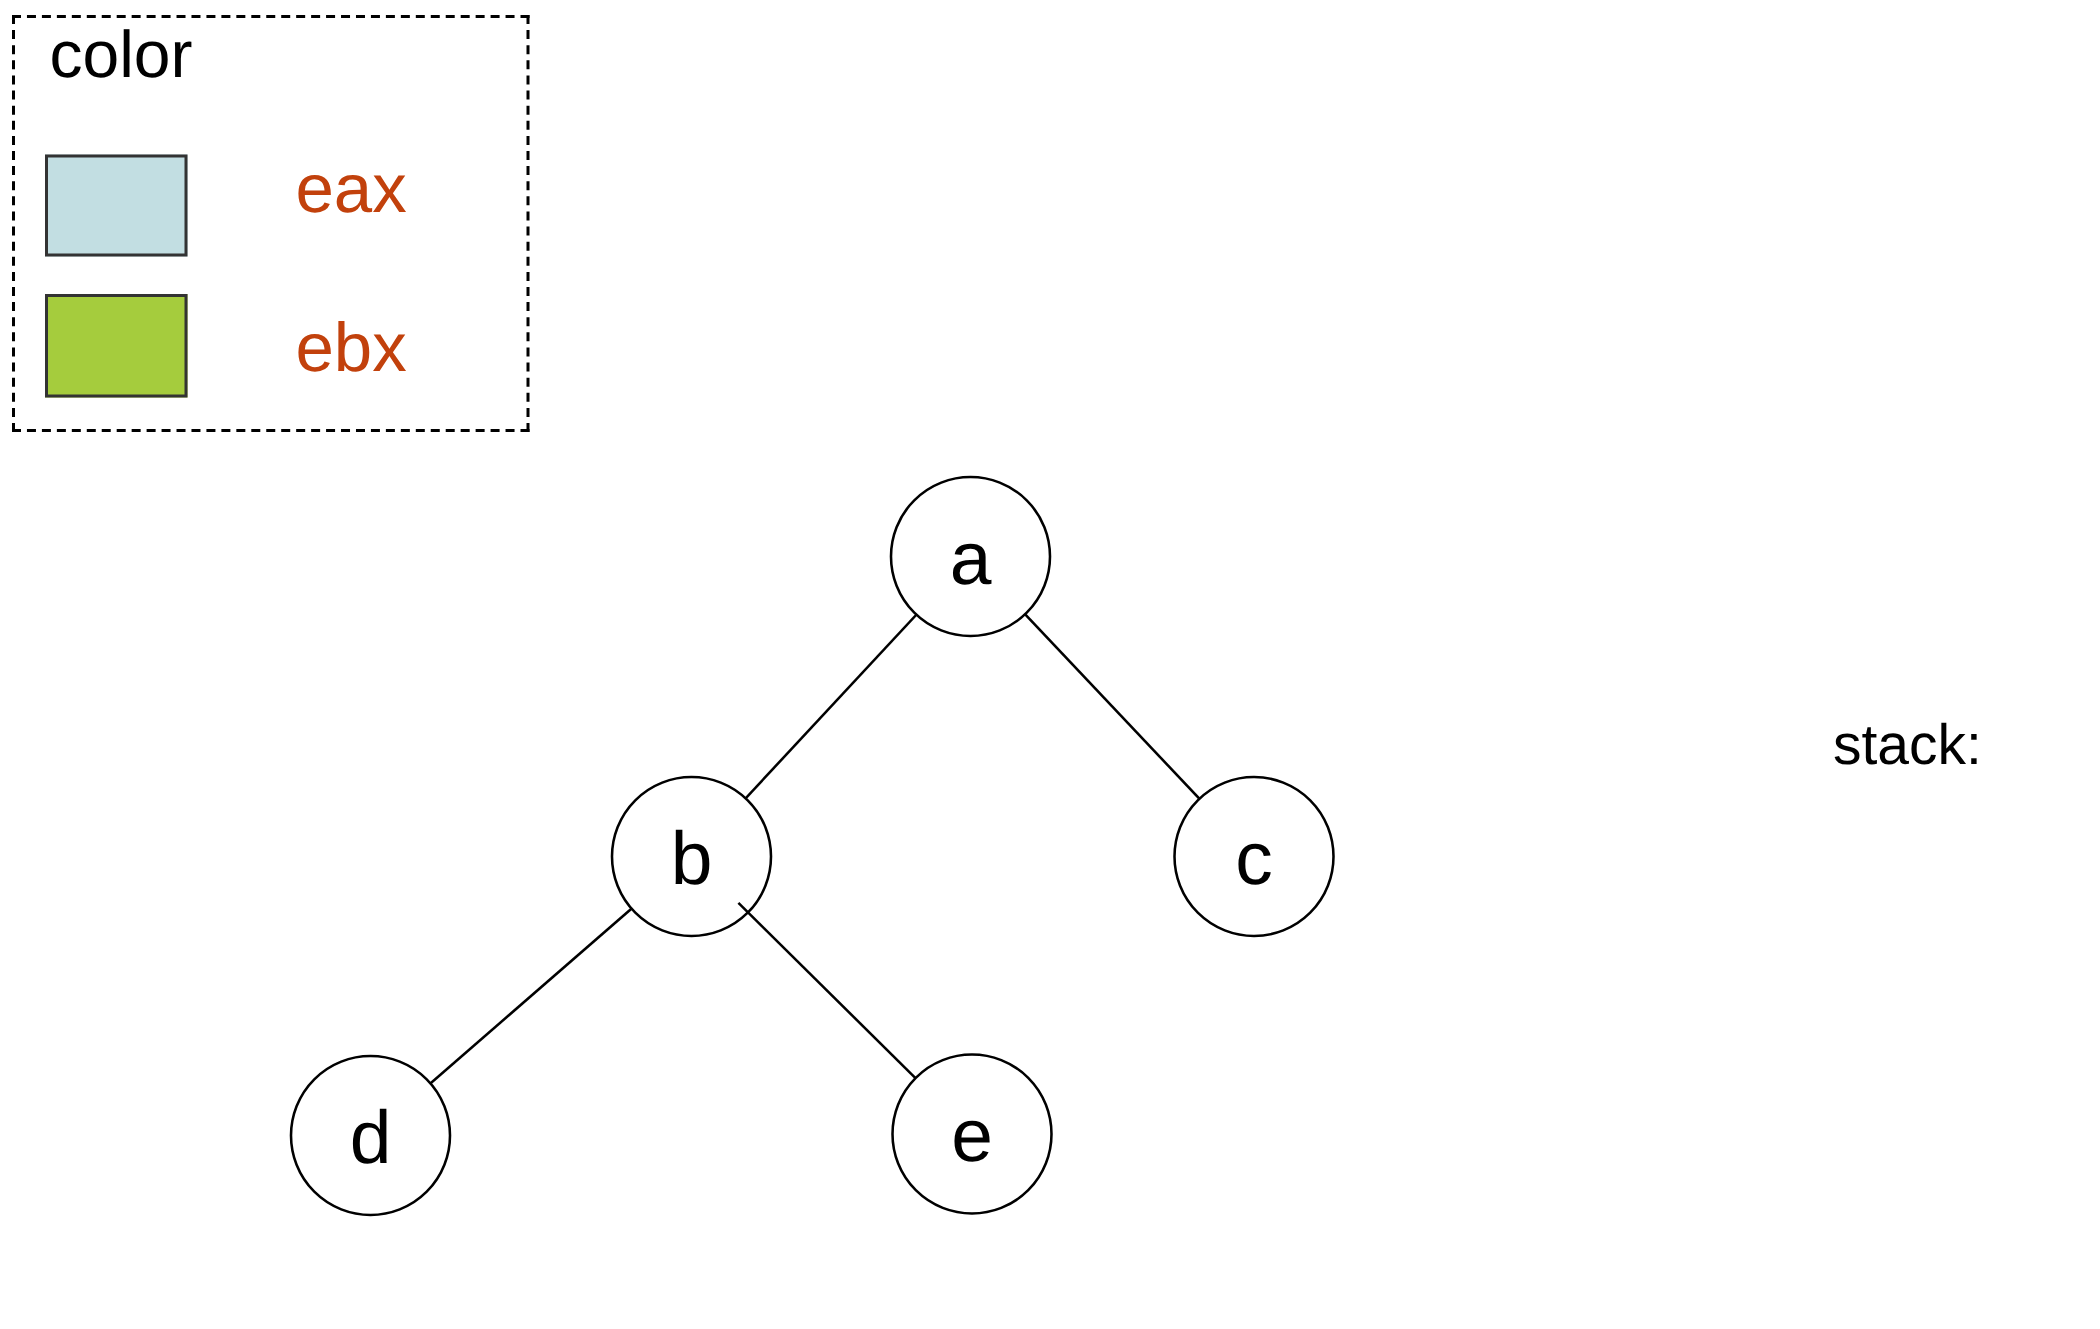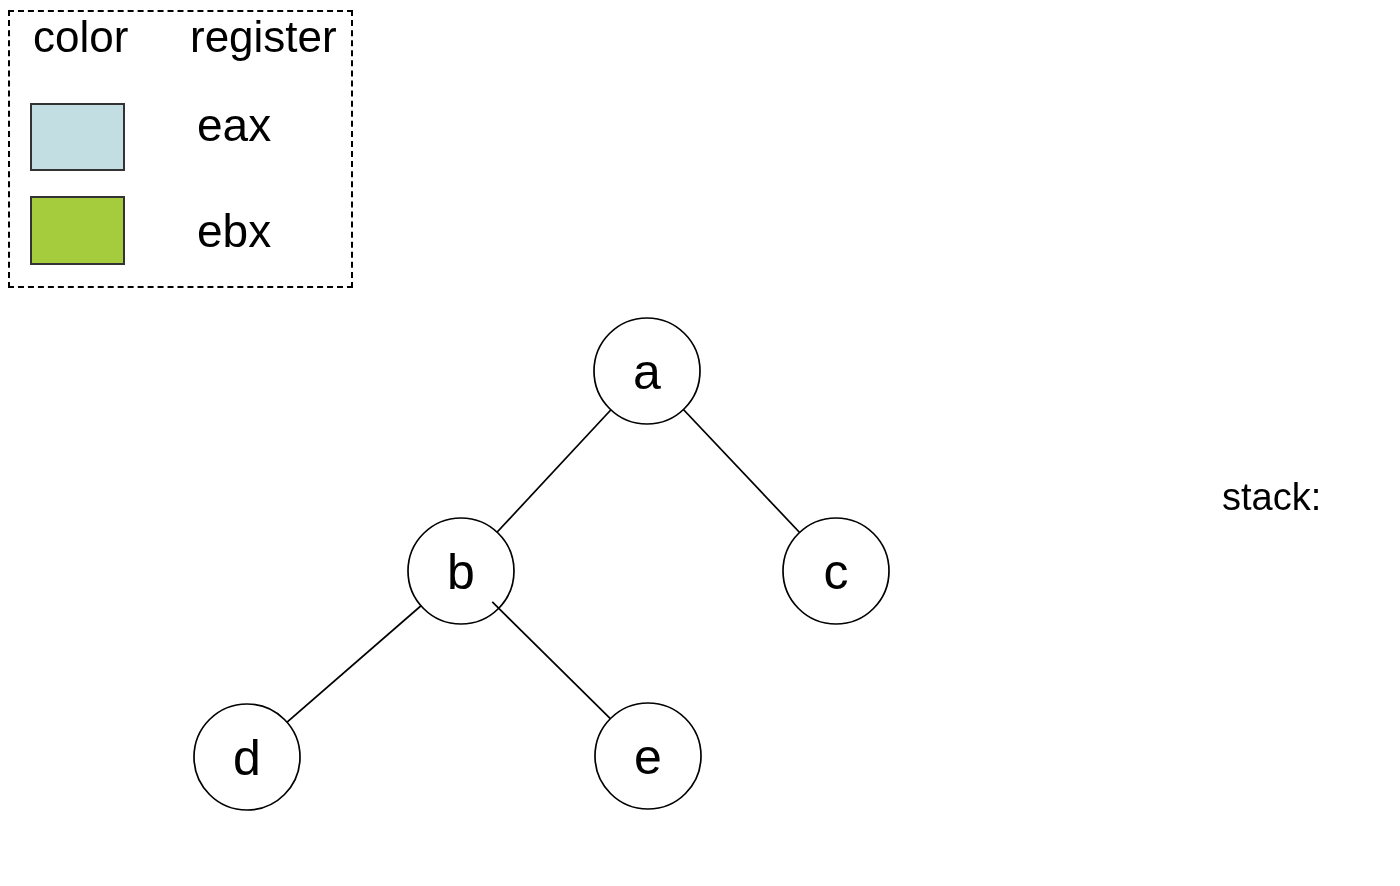--- a/index.html
+++ b/index.html
@@ -16,21 +16,21 @@
     position: absolute;
     left: 8px;
     top: 10px;
     width: 345px;
     height: 278px;
     border: 2px dashed #000000;
     box-sizing: border-box;
   }
   .legend-box .abs { position: absolute; line-height: 1; white-space: nowrap; }
   .legend-header { font-size: 44px; color: #000000; }
-  .legend-label  { font-size: 46px; color: #000000; }
+  .legend-label  { font-size: 46px; color: #c2410c; }
   .swatch {
     position: absolute;
     width: 95px;
     height: 68px;
     border: 2px solid #333333;
     box-sizing: border-box;
   }
   .stack-label {
     position: absolute;
     left: 1222px;
@@ -47,21 +47,20 @@
     fill: #000000;
   }
 </style>
 </head>
 <body>
 
 <div class="page">
 
   <div class="legend-box">
     <span class="abs legend-header" style="left:23px; top:3px;">color</span>
-    <span class="abs legend-header" style="left:180px; top:3px;">register</span>
 
     <div class="swatch" style="left: 20px; top: 91px; background-color: rgb(194, 222, 226);"></div>
     <span class="abs legend-label" style="left:187px; top:90px;">eax</span>
 
     <div class="swatch" style="left: 20px; top: 184px; height: 69px; background-color: rgb(165, 204, 61);"></div>
     <span class="abs legend-label" style="left:187px; top:196px;">ebx</span>
   </div>
 
   <svg class="tree-canvas" width="1400" height="886" viewBox="0 0 1400 886">
       <g>

